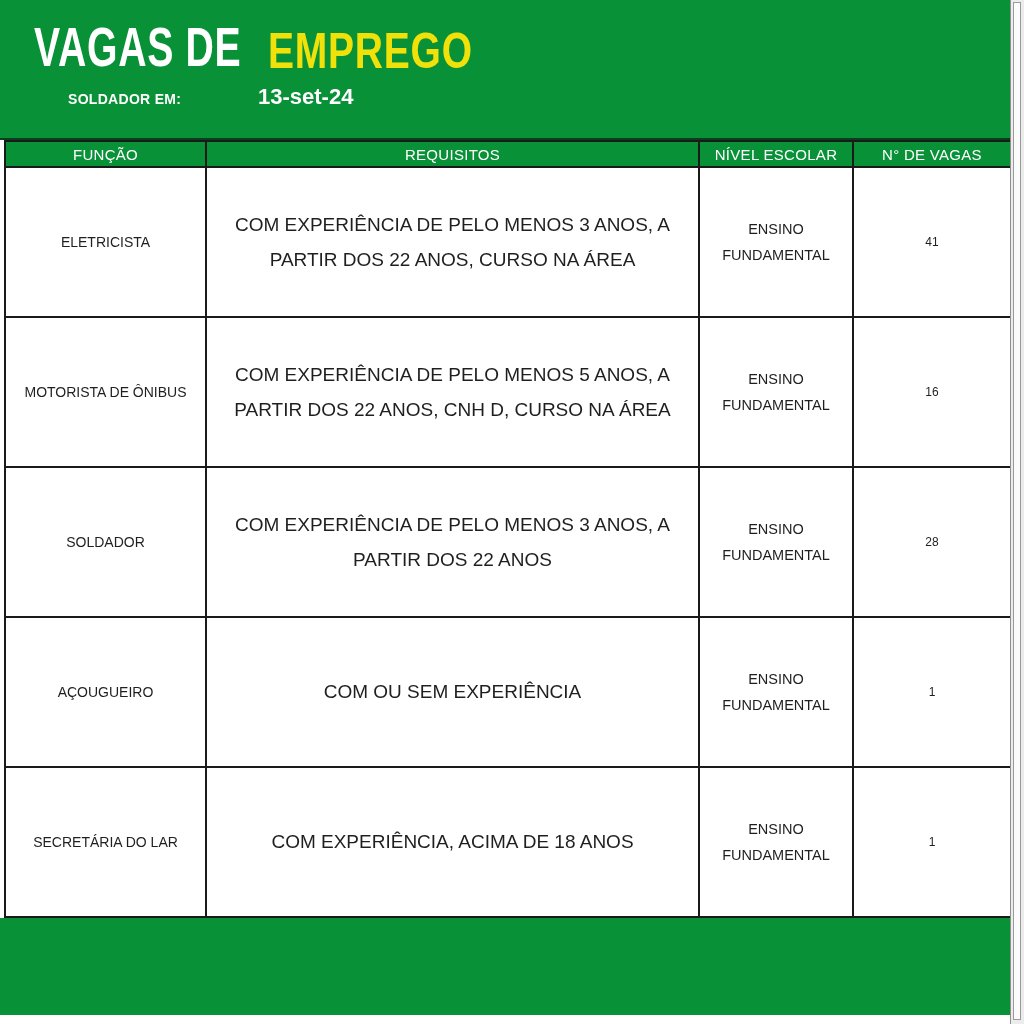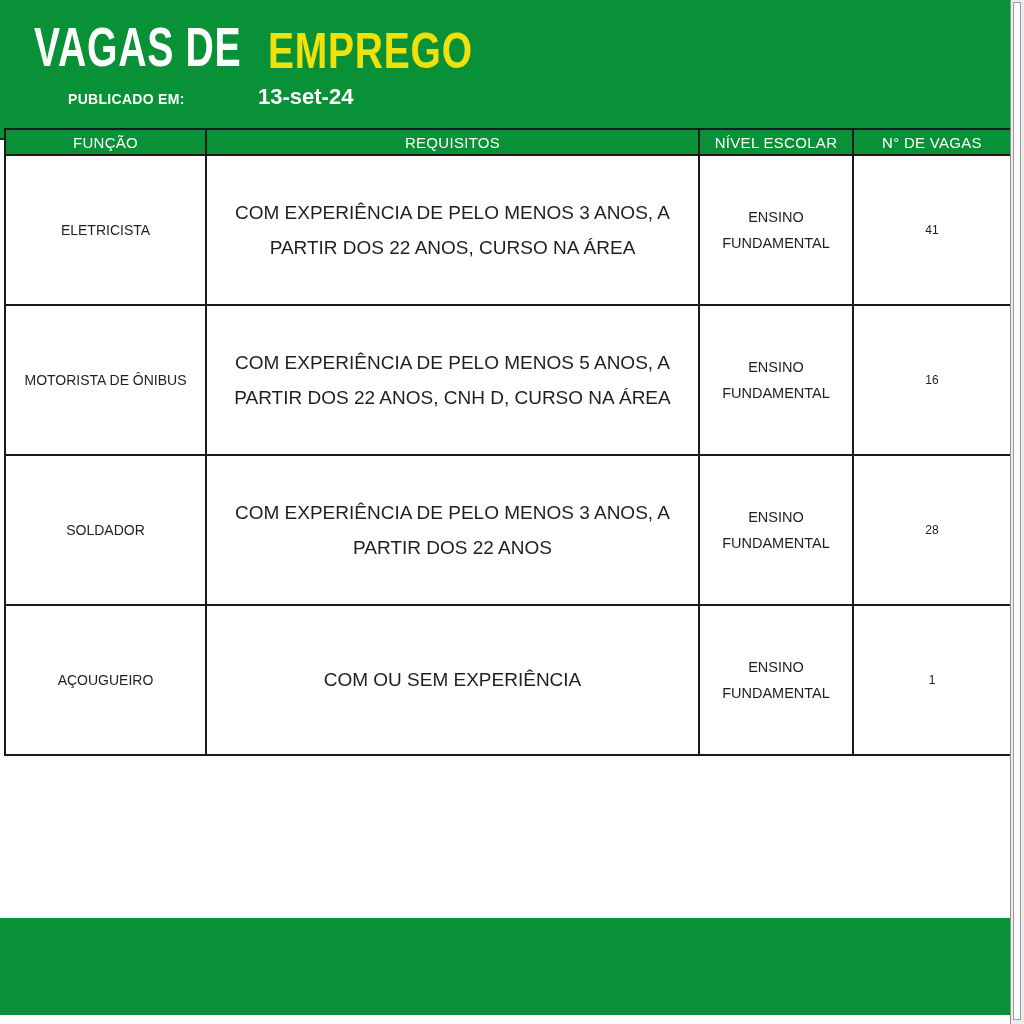--- a/index.html
+++ b/index.html
@@ -60,21 +60,21 @@
     position: absolute;
     left: 258px; top: 84px;
     font-size: 22px;
     font-weight: 700;
     color: #ffffff;
   }
 
   
   .jobs-table {
     position: absolute;
-    top: 128px; left: 4px;
+    top: 140px; left: 4px;
     width: 1006px;
     border-collapse: collapse;
     table-layout: fixed;
     z-index: 2;
     background: #eab308;
     border-radius: 32px;
   }
   .jobs-table th, .jobs-table td {
     border: 2px solid #1a1a1a;
     text-align: center;
@@ -126,21 +126,21 @@
   }
 </style>
 </head>
 <body>
 
 <div class="page">
 
   <div class="banner">
     <div class="title-vagas">VAGAS DE</div>
     <div class="title-emprego">EMPREGO</div>
-    <div class="pub-label">PUBLICADO EM:</div>
+    <div class="pub-label">SOLDADOR EM:</div>
     <div class="pub-date">13-set-24</div>
   </div>
 
   <table class="jobs-table">
     <colgroup>
       <col style="width:201px">
       <col style="width:493px">
       <col style="width:154px">
       <col style="width:158px">
     </colgroup>
@@ -170,20 +170,26 @@
         <td class="cell-requisitos">COM EXPERIÊNCIA DE PELO MENOS 3 ANOS, A PARTIR DOS 22 ANOS</td>
         <td class="cell-nivel">ENSINO FUNDAMENTAL</td>
         <td class="cell-vagas">28</td>
       </tr>
       <tr>
         <td class="cell-funcao">AÇOUGUEIRO</td>
         <td class="cell-requisitos">COM OU SEM EXPERIÊNCIA</td>
         <td class="cell-nivel">ENSINO FUNDAMENTAL</td>
         <td class="cell-vagas">1</td>
       </tr>
+      <tr>
+        <td class="cell-funcao">SECRETÁRIA DO LAR</td>
+        <td class="cell-requisitos">COM EXPERIÊNCIA, ACIMA DE 18 ANOS</td>
+        <td class="cell-nivel">ENSINO FUNDAMENTAL</td>
+        <td class="cell-vagas">1</td>
+      </tr>
     </tbody>
   </table>
 
   <div class="footer-band"></div>
 
   <div class="scrollbar">
     <div class="scroll-thumb"></div>
   </div>
 
 </div>

